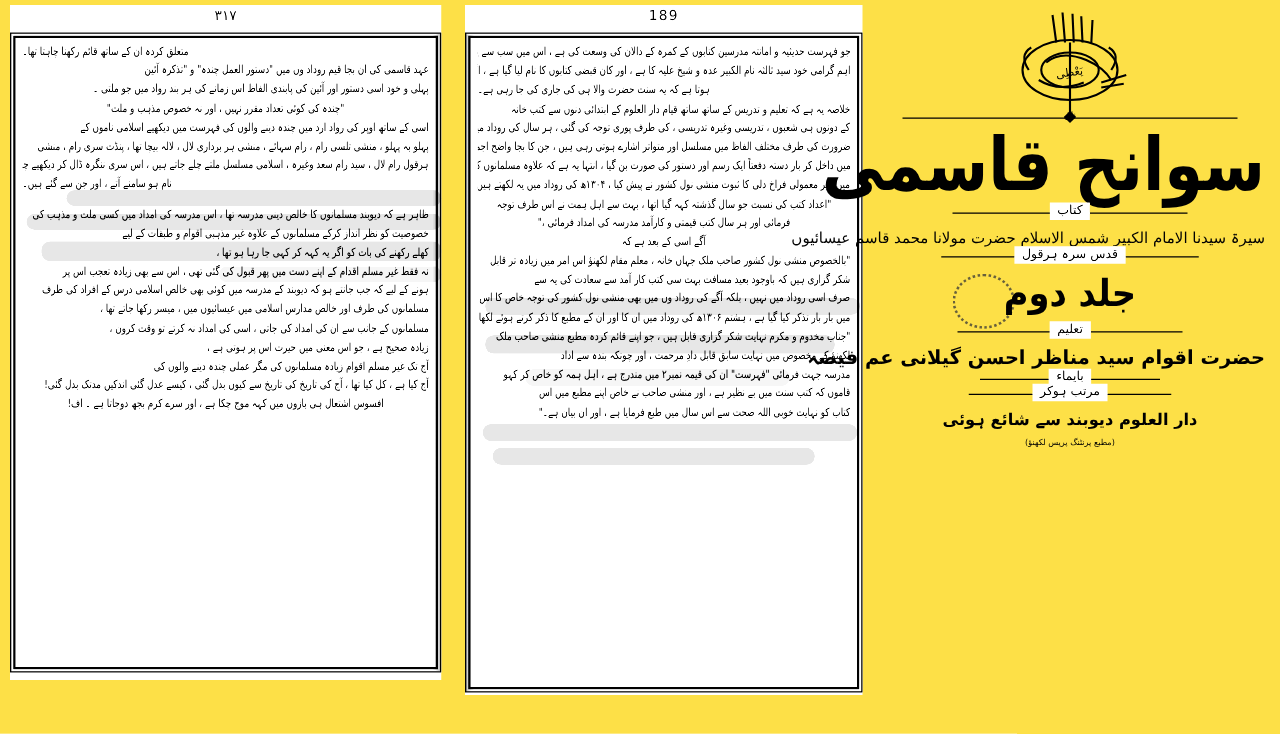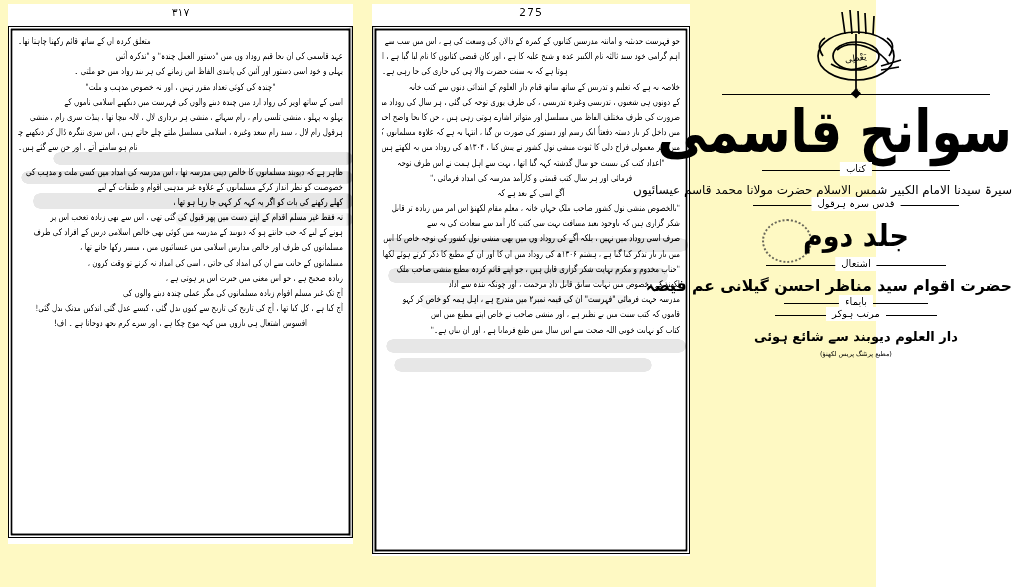--- a/index.html
+++ b/index.html
@@ -6,22 +6,22 @@
   html,body{margin:0;padding:0;}
   body{
     width:1024px;height:587px;
     background:#ffffff;
     font-family:"DejaVu Sans","Liberation Sans",sans-serif;
     overflow:hidden;
     position:relative;
   }
   #scan{
     position:absolute;inset:0;
-    width:876px;height:587px;
-    background:#fef9c3;
+    width:1024px;height:587px;
+    background:#fde047;
   }
 
   
   .page{
     position:absolute;
     background:#ffffff;
     direction:rtl;
     text-align:justify;
   }
   .page-number{
@@ -187,21 +187,21 @@
     </div>
 
     <div class="hl" style="top:148px;right:0;width:300px;"></div>
     <div class="hl" style="top:167px;right:0;width:332px;"></div>
     <div class="hl" style="top:189px;right:0;width:320px;height:16px;"></div>
     <div class="hl soft" style="top:209px;right:0;width:178px;"></div>
   </div>
 
   <div class="page page-mid ink" style="left:372px;top:4px;width:318px;height:552px;">
 
-    <div class="page-number" style="width:318px;">275</div>
+    <div class="page-number" style="width:318px;">189</div>
 
     <div class="frame" style="top:22px;height:526px;">
       <div class="body-text">
 
         <span class="ln">جو فہرست حدیثیہ و امانتہ مدرسین کتابوں کے کمرہ کے دالان کی وسعت کی ہے ، اس میں سب سے پہلا</span>
         <span class="ln">اہم گرامی خود سید ثالثہ نام الکبیر عدہ و شیخ علیہ کا ہے ، اور کان قبضی کتابوں کا نام لیا گیا ہے ، اگر بالفاظ ہی معلوم</span>
         <span class="ln lft">ہوتا ہے کہ یہ سنت حضرت والا ہی کی جاری کی جا رہی ہے۔</span>
         <span class="ln">خلاصہ یہ ہے کہ تعلیم و تدریس کے ساتھ ساتھ قیام دار العلوم کے ابتدائی دنوں سے کتب خانہ</span>
         <span class="ln">کے دونوں ہی شعبوں ، تدریسی وغیرہ تدریسی ، کی طرف پوری توجہ کی گئی ، ہر سال کی روداد میں اس اہم شعبے</span>
         <span class="ln">ضرورت کی طرف مختلف الفاظ میں مسلسل اور متواتر اشارے ہوتی رہی ہیں ، جن کا بجا واضح اجمالا خاصہ شرح ہا</span>
@@ -271,21 +271,21 @@
       <div class="rule-word">قدس سرہ ہرقول</div>
     </div>
 
     <div style="position:relative;height:40px;margin-top:8px;">
       <div class="dotted-ring" style="left:62px;top:0px;"></div>
       <span class="tp-line tp-big" style="position:relative;">جلد دوم</span>
     </div>
 
     <div class="rule" style="width:58%;margin-top:2px;">
       <div class="bar"></div>
-      <div class="rule-word">اشتعال</div>
+      <div class="rule-word">تعلیم</div>
     </div>
 
     <span class="tp-line tp-name" style="margin-top:4px;">حضرت اقوام سید مناظر احسن گیلانی عم فیضہ</span>
 
     <div class="rule" style="width:46%;margin-top:2px;">
       <div class="bar"></div>
       <div class="rule-word">بایماء</div>
     </div>
 
 

